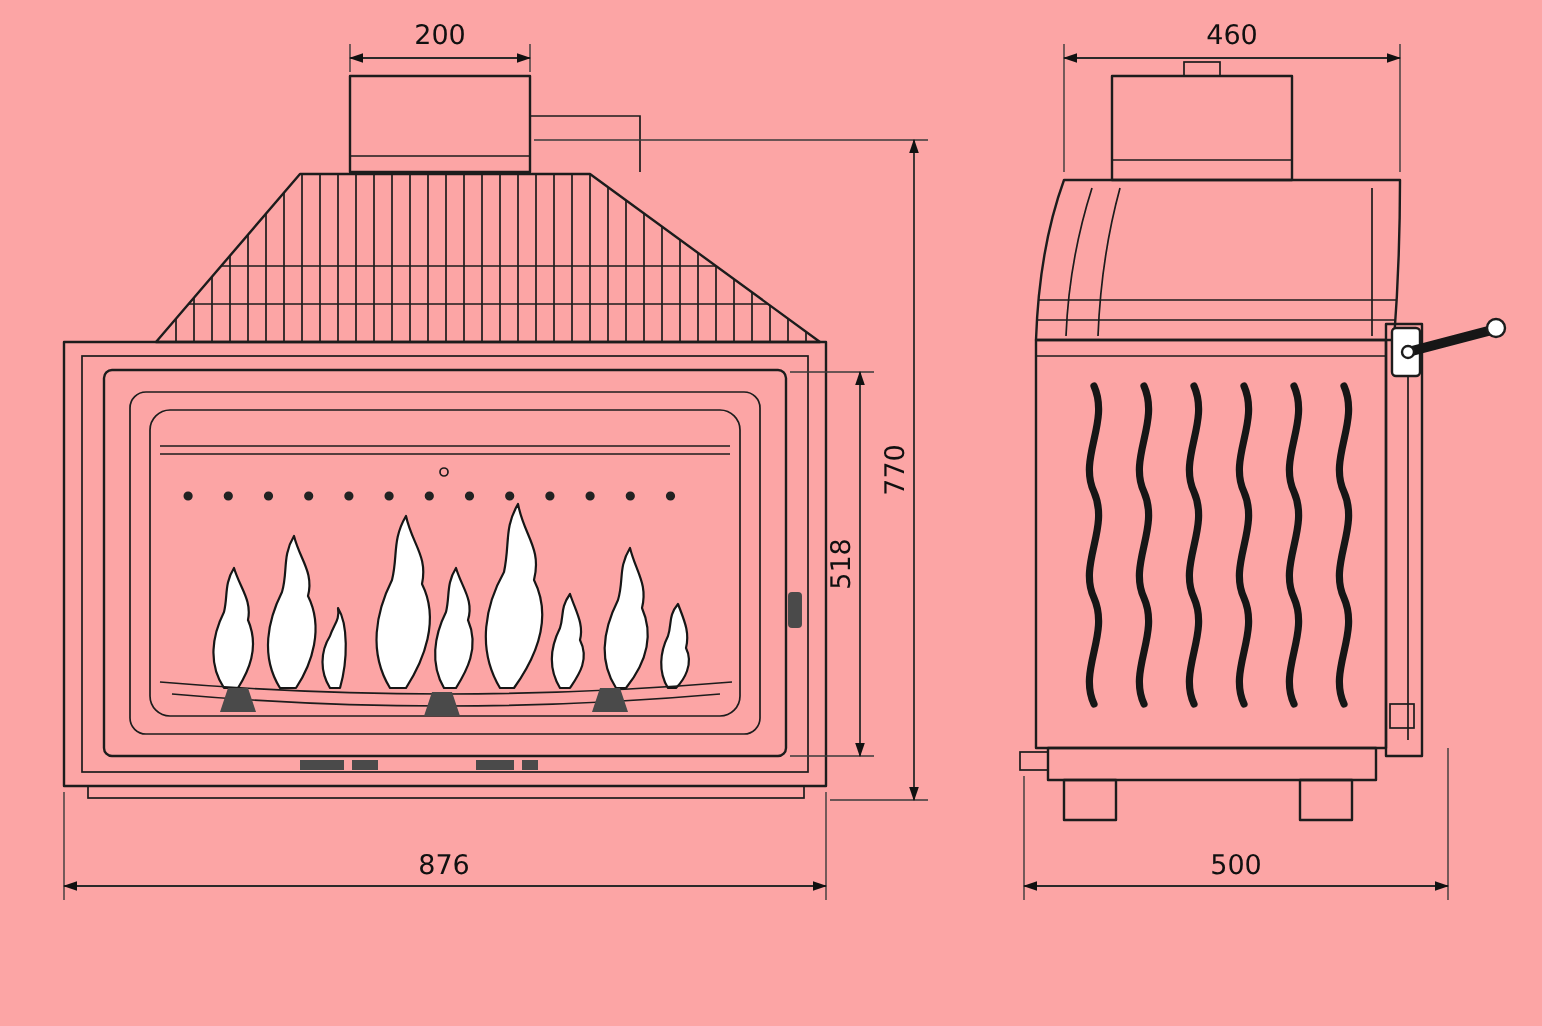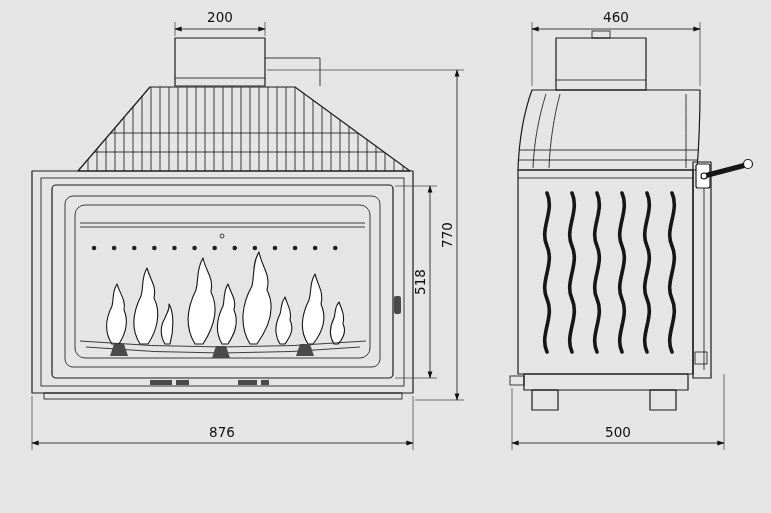--- a/index.html
+++ b/index.html
@@ -1,16 +1,16 @@
 <!DOCTYPE html>
 <html><head>
 <meta charset="utf-8">
 <style>
   html,body { margin:0; padding:0; background:#ffffff; }
-  .canvas { position:relative; width:771px; height:513px; background:#e5e5e5; overflow:hidden;
+  .canvas { position:relative; width:771px; height:513px; background:#fca5a5; overflow:hidden;
             font-family:"DejaVu Sans","Liberation Sans",sans-serif; }
   svg { display:block; }
   .s1   { fill:none; stroke:#1c1c1c; stroke-width:1.2; stroke-linejoin:round; }
   .s0   { fill:none; stroke:#1c1c1c; stroke-width:0.85; }
   .fw   { fill:#ffffff; stroke:#1c1c1c; stroke-width:1.2; stroke-linejoin:round; }
   .dim  { stroke:#2a2a2a; stroke-width:0.9; fill:none; }
   .ext  { stroke:#3a3a3a; stroke-width:0.7; fill:none; }
   .dimtxt { font-size:13.5px; fill:#101010; font-family:"DejaVu Sans","Liberation Sans",sans-serif; }
   .dark { fill:#4a4a4a; stroke:none; }
   .wave { fill:none; stroke:#161616; stroke-width:3.6; stroke-linecap:round; }

